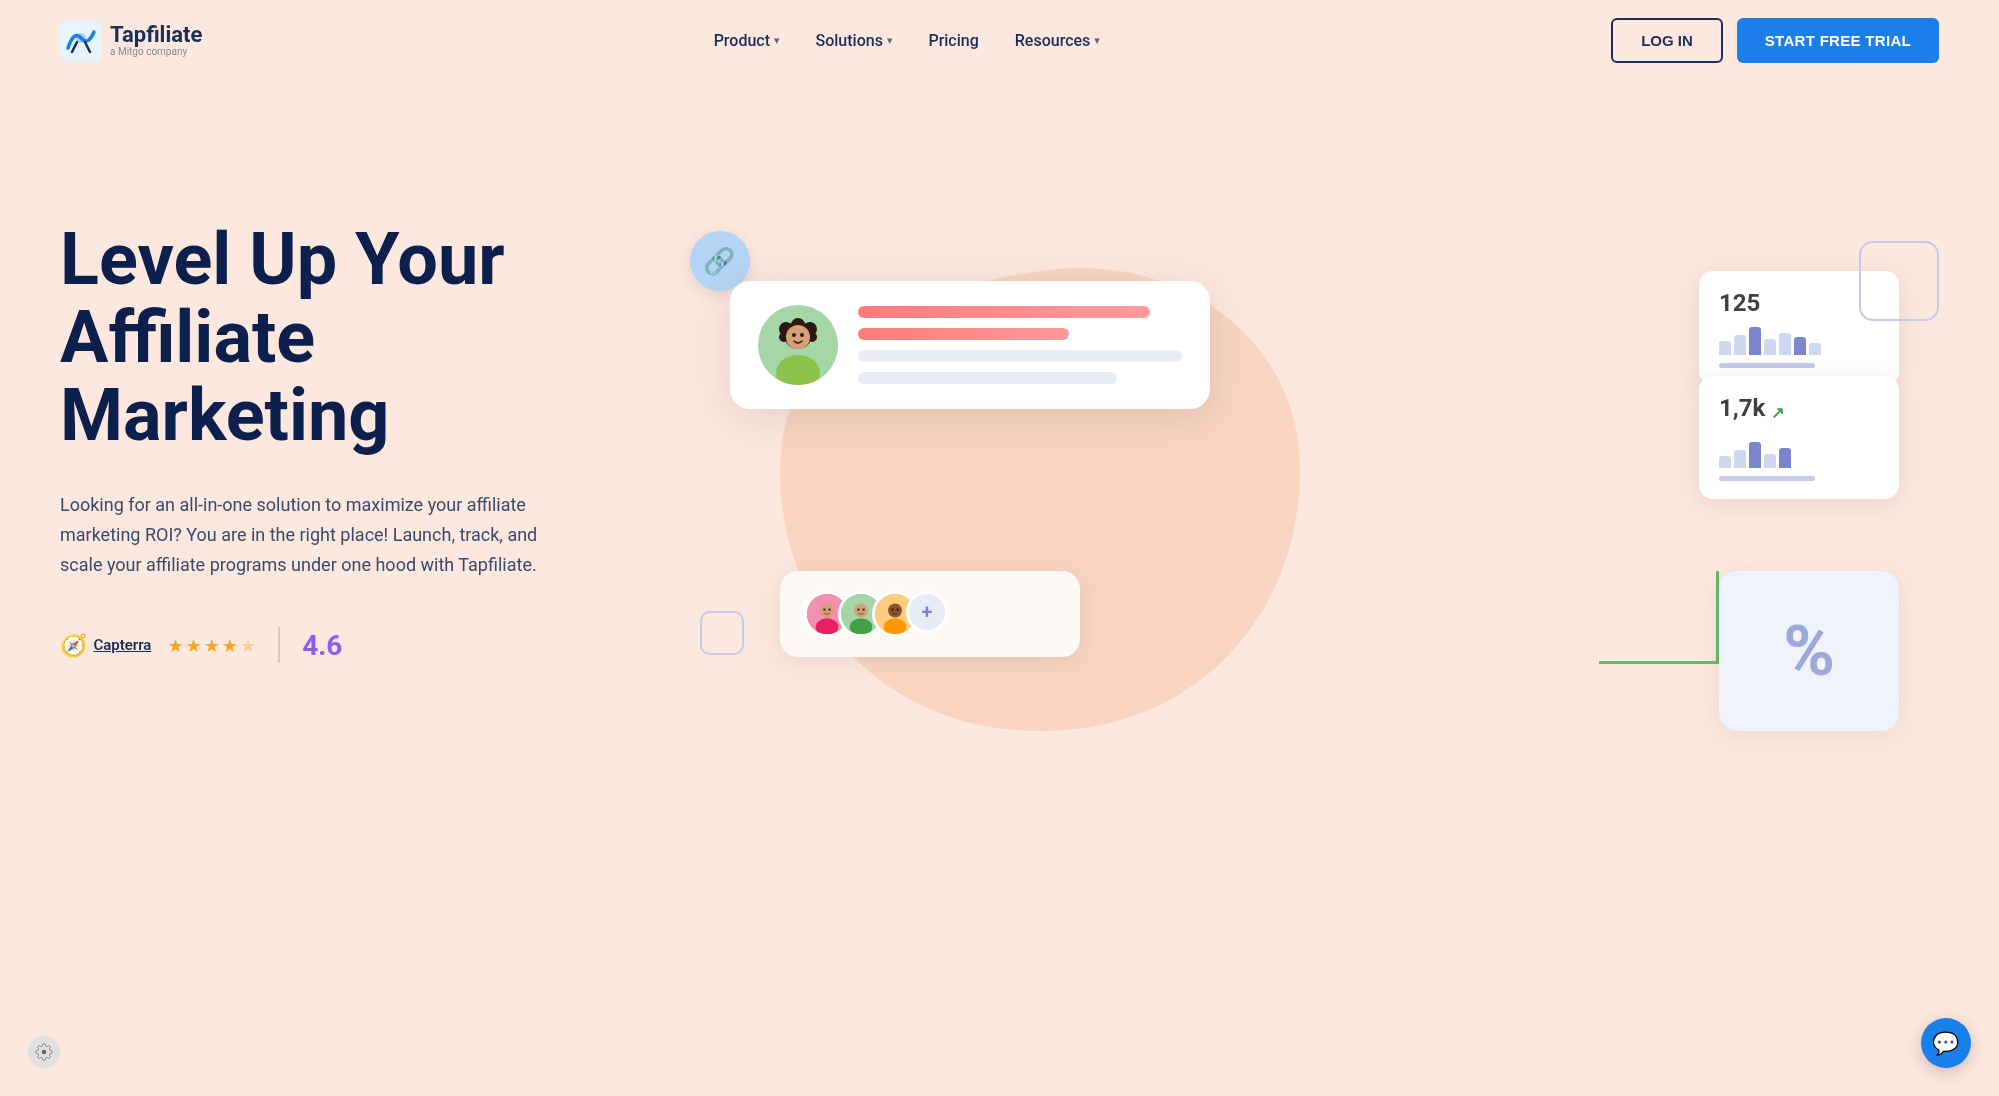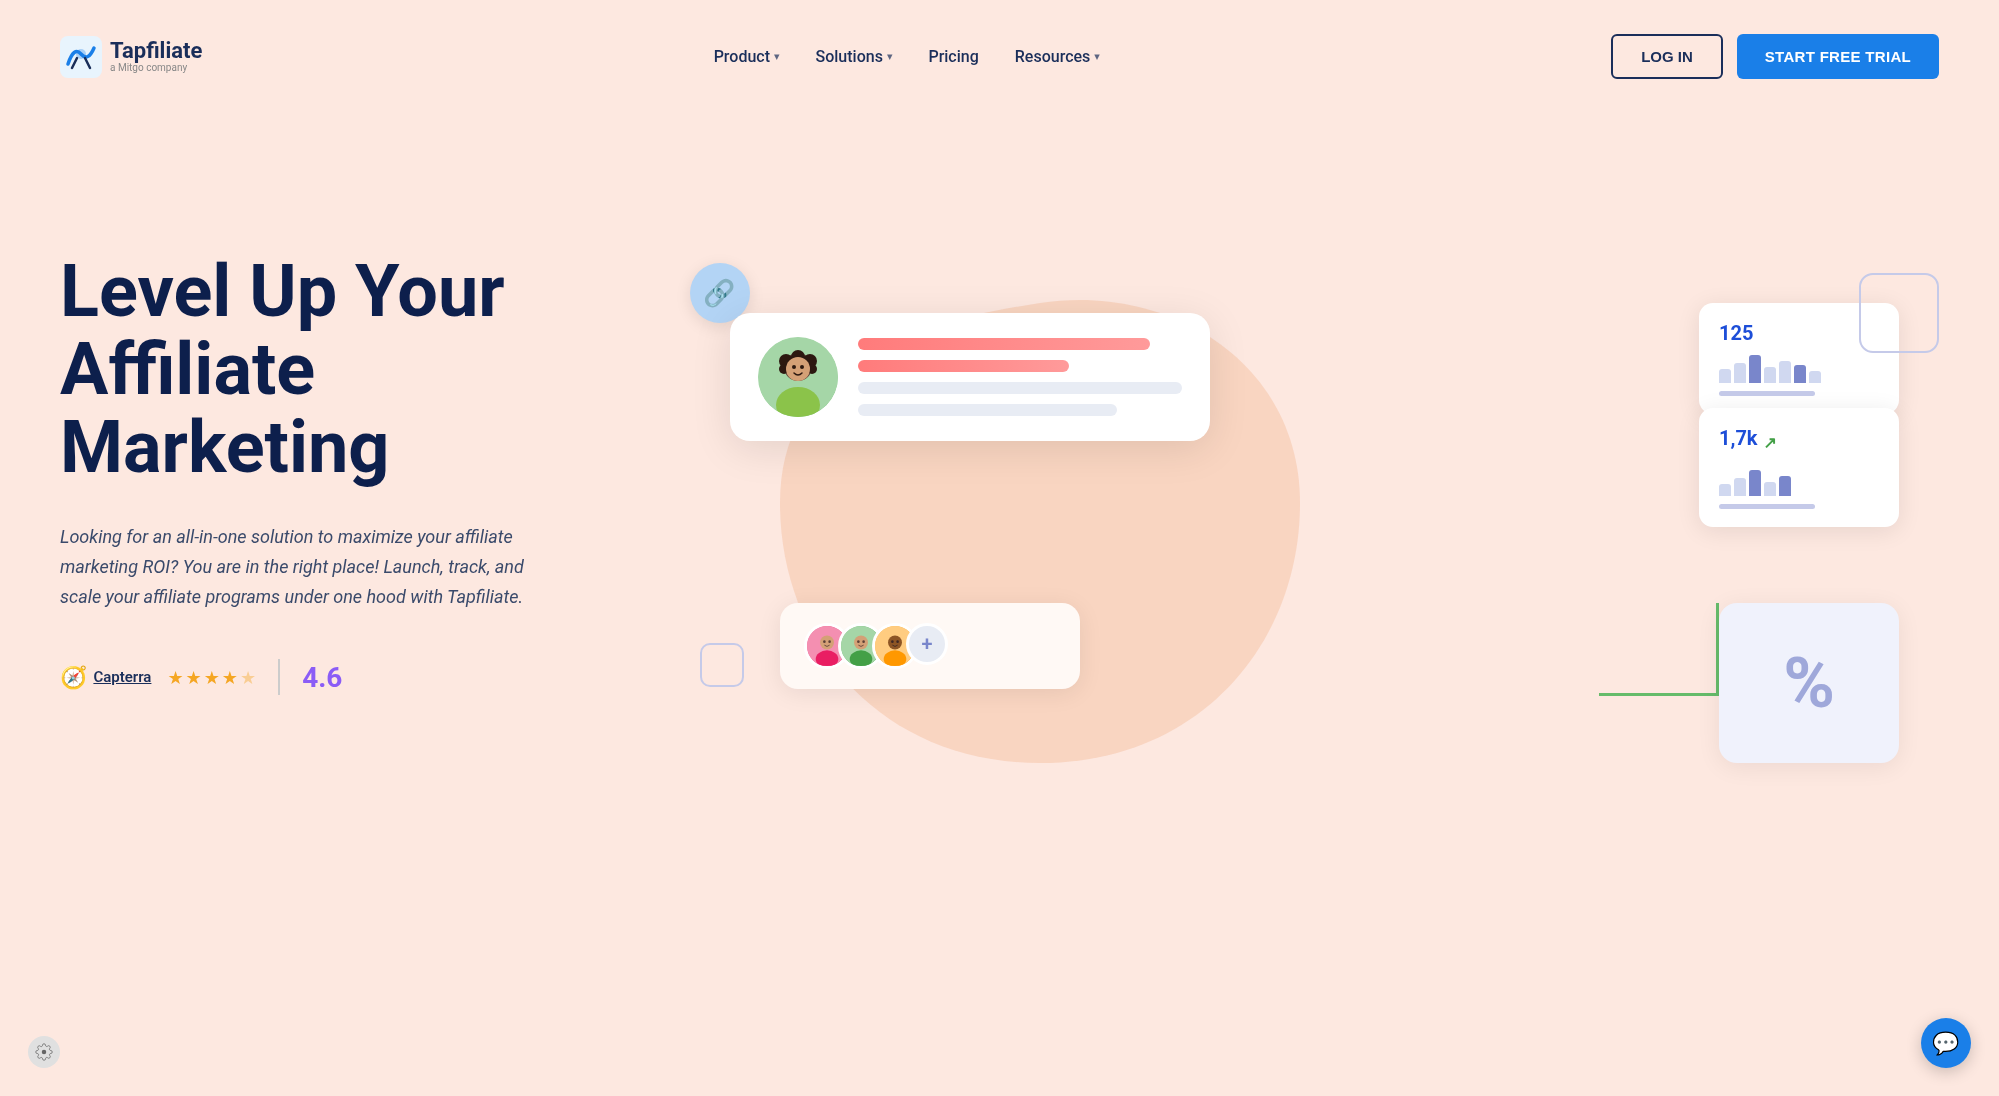--- a/index.html
+++ b/index.html
@@ -8,21 +8,21 @@
       background-color: #fde8e0;
       min-height: 1096px;
       overflow-x: hidden;
     }
 
     
     nav {
       display: flex;
       align-items: center;
       justify-content: space-between;
-      padding: 34px 60px;
+      padding: 18px 60px;
       background: #fde8e0;
       position: relative;
       z-index: 10;
     }
     .nav-logo {
       display: flex;
       align-items: center;
       gap: 8px;
       text-decoration: none;
     }
@@ -110,21 +110,20 @@
       color: #0d1f4c;
       line-height: 1.08;
       margin-bottom: 36px;
     }
     .hero-desc {
       font-size: 18px;
       color: #3a4a6b;
       line-height: 1.65;
       max-width: 480px;
       margin-bottom: 48px;
-      font-style: italic;
     }
     .btn-try {
       display: inline-block;
       padding: 24px 60px;
       background: #1a7fe8;
       color: #fff;
       font-size: 18px;
       font-weight: 700;
       border-radius: 10px;
       border: none;
@@ -249,23 +248,23 @@
       position: absolute;
       top: 90px;
       right: 40px;
       width: 200px;
       background: #fff;
       border-radius: 14px;
       padding: 18px 20px;
       box-shadow: 0 4px 24px rgba(0,0,0,0.09);
     }
     .stat-value {
-      font-size: 20px;
-      font-weight: 700;
-      color: #1d4ed8;
+      font-size: 24px;
+      font-weight: 700;
+      color: #404040;
       margin-bottom: 8px;
     }
     .stat-bar-row {
       display: flex;
       gap: 3px;
       align-items: flex-end;
       height: 30px;
     }
     .bar {
       width: 12px;

